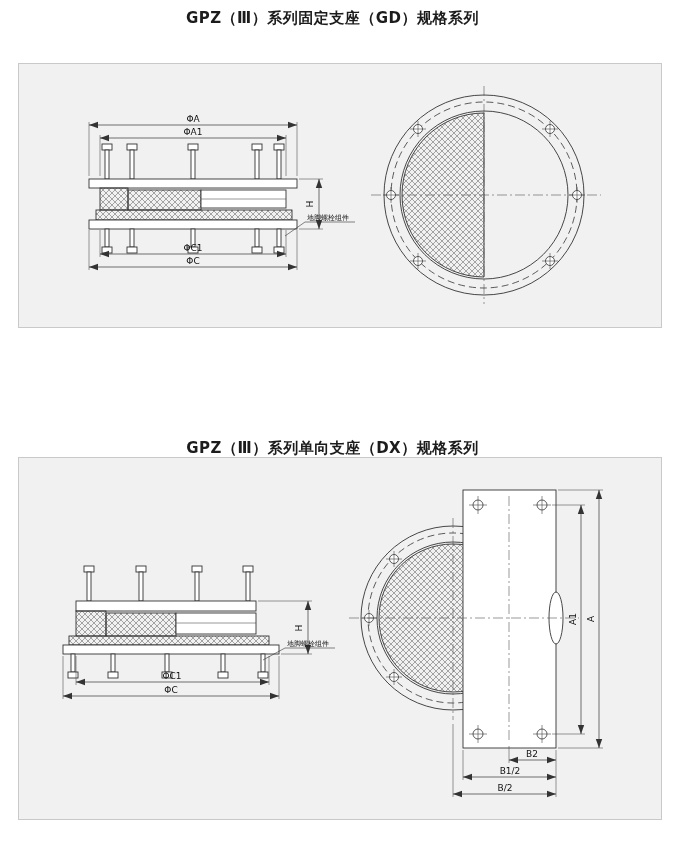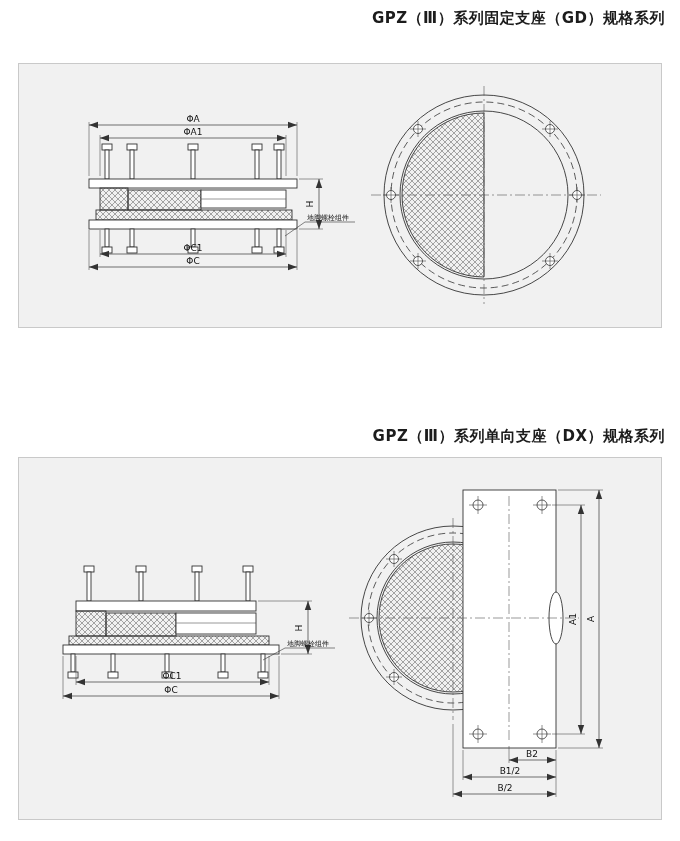--- a/index.html
+++ b/index.html
@@ -1,17 +1,17 @@
 <!DOCTYPE html>
 <html><head>
 <meta charset="utf-8">
 <style>
   html,body { margin:0; padding:0; background:#ffffff; }
   body { width:680px; height:841px; position:relative; font-family:"DejaVu Sans","Liberation Sans",sans-serif; }
-  .title { position:absolute; left:0; width:665px; text-align:right; font-size:15px; font-weight:bold; color:#1c1c1c; letter-spacing:0.5px; }
+  .title { position:absolute; left:0; width:665px; text-align:center; font-size:15px; font-weight:bold; color:#1c1c1c; letter-spacing:0.5px; }
   .panel { position:absolute; left:18px; width:642px; background:#f1f1f1; border:1px solid #c9c9c9; overflow:hidden; }
   svg { display:block; }
   .lw  { fill:#ffffff; stroke:#333; stroke-width:0.9; }
   .ln  { fill:none; stroke:#333; stroke-width:0.9; }
   .dim { stroke:#333; stroke-width:0.7; fill:none; }
   .ext { stroke:#444; stroke-width:0.55; fill:none; }
   .ldr { stroke:#333; stroke-width:0.6; fill:none; }
   .cl  { stroke:#555; stroke-width:0.6; stroke-dasharray:10 3 2 3; fill:none; }
   .dsh { fill:none; stroke:#333; stroke-width:0.8; stroke-dasharray:7 4; }
   .dt  { font-size:9px; fill:#111; text-anchor:middle; font-family:"DejaVu Sans",sans-serif; }
@@ -116,21 +116,21 @@
       <use href="#bp" x="558" y="131"></use>
       <use href="#bp" x="531" y="65"></use>
       <use href="#bp" x="399" y="65"></use>
       <use href="#bp" x="372" y="131"></use>
       <use href="#bp" x="399" y="197"></use>
       <use href="#bp" x="531" y="197"></use>
     </g>
   </svg>
 </div>
 
-<div class="title" style="top:427px">GPZ（Ⅲ）系列单向支座（DX）规格系列</div>
+<div class="title" style="top:439px">GPZ（Ⅲ）系列单向支座（DX）规格系列</div>
 
 <div class="panel" style="top:457px;height:361px">
   <svg width="642" height="361" viewBox="0 0 642 361">
 
     <g>
       <use href="#bt" x="70" y="143"></use>
       <use href="#bt" x="122" y="143"></use>
       <use href="#bt" x="178" y="143"></use>
       <use href="#bt" x="229" y="143"></use>
 

